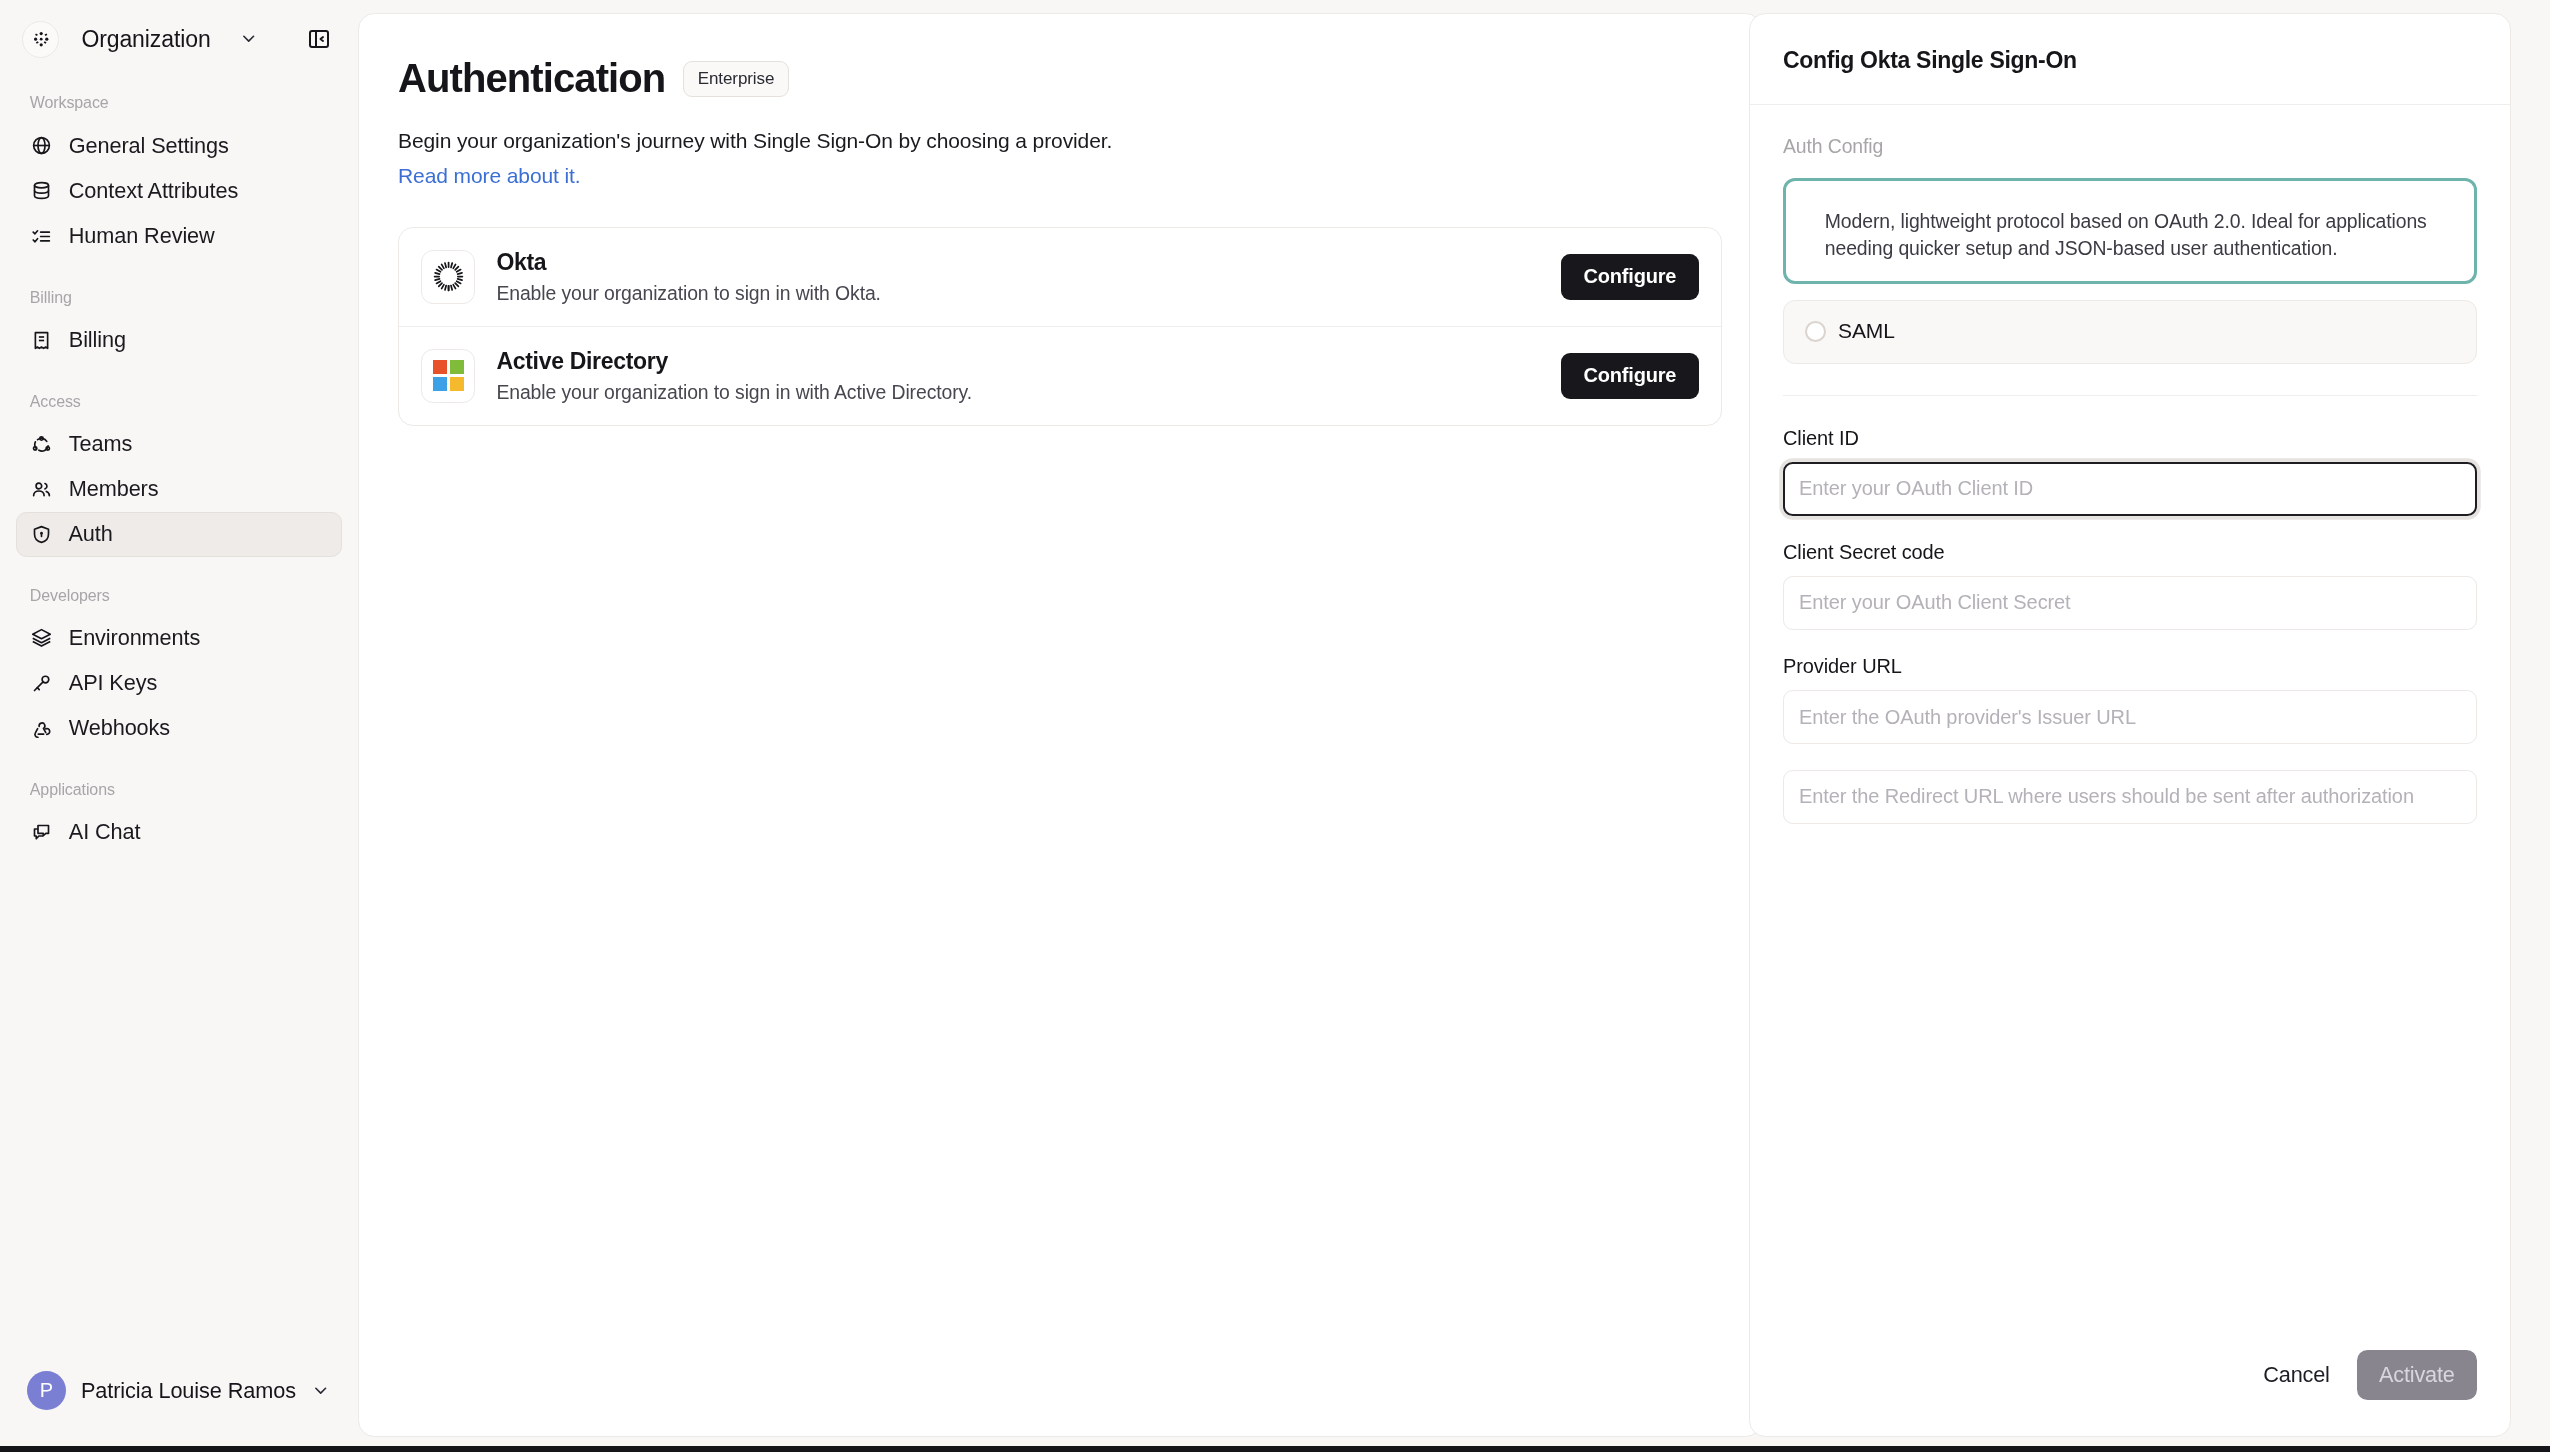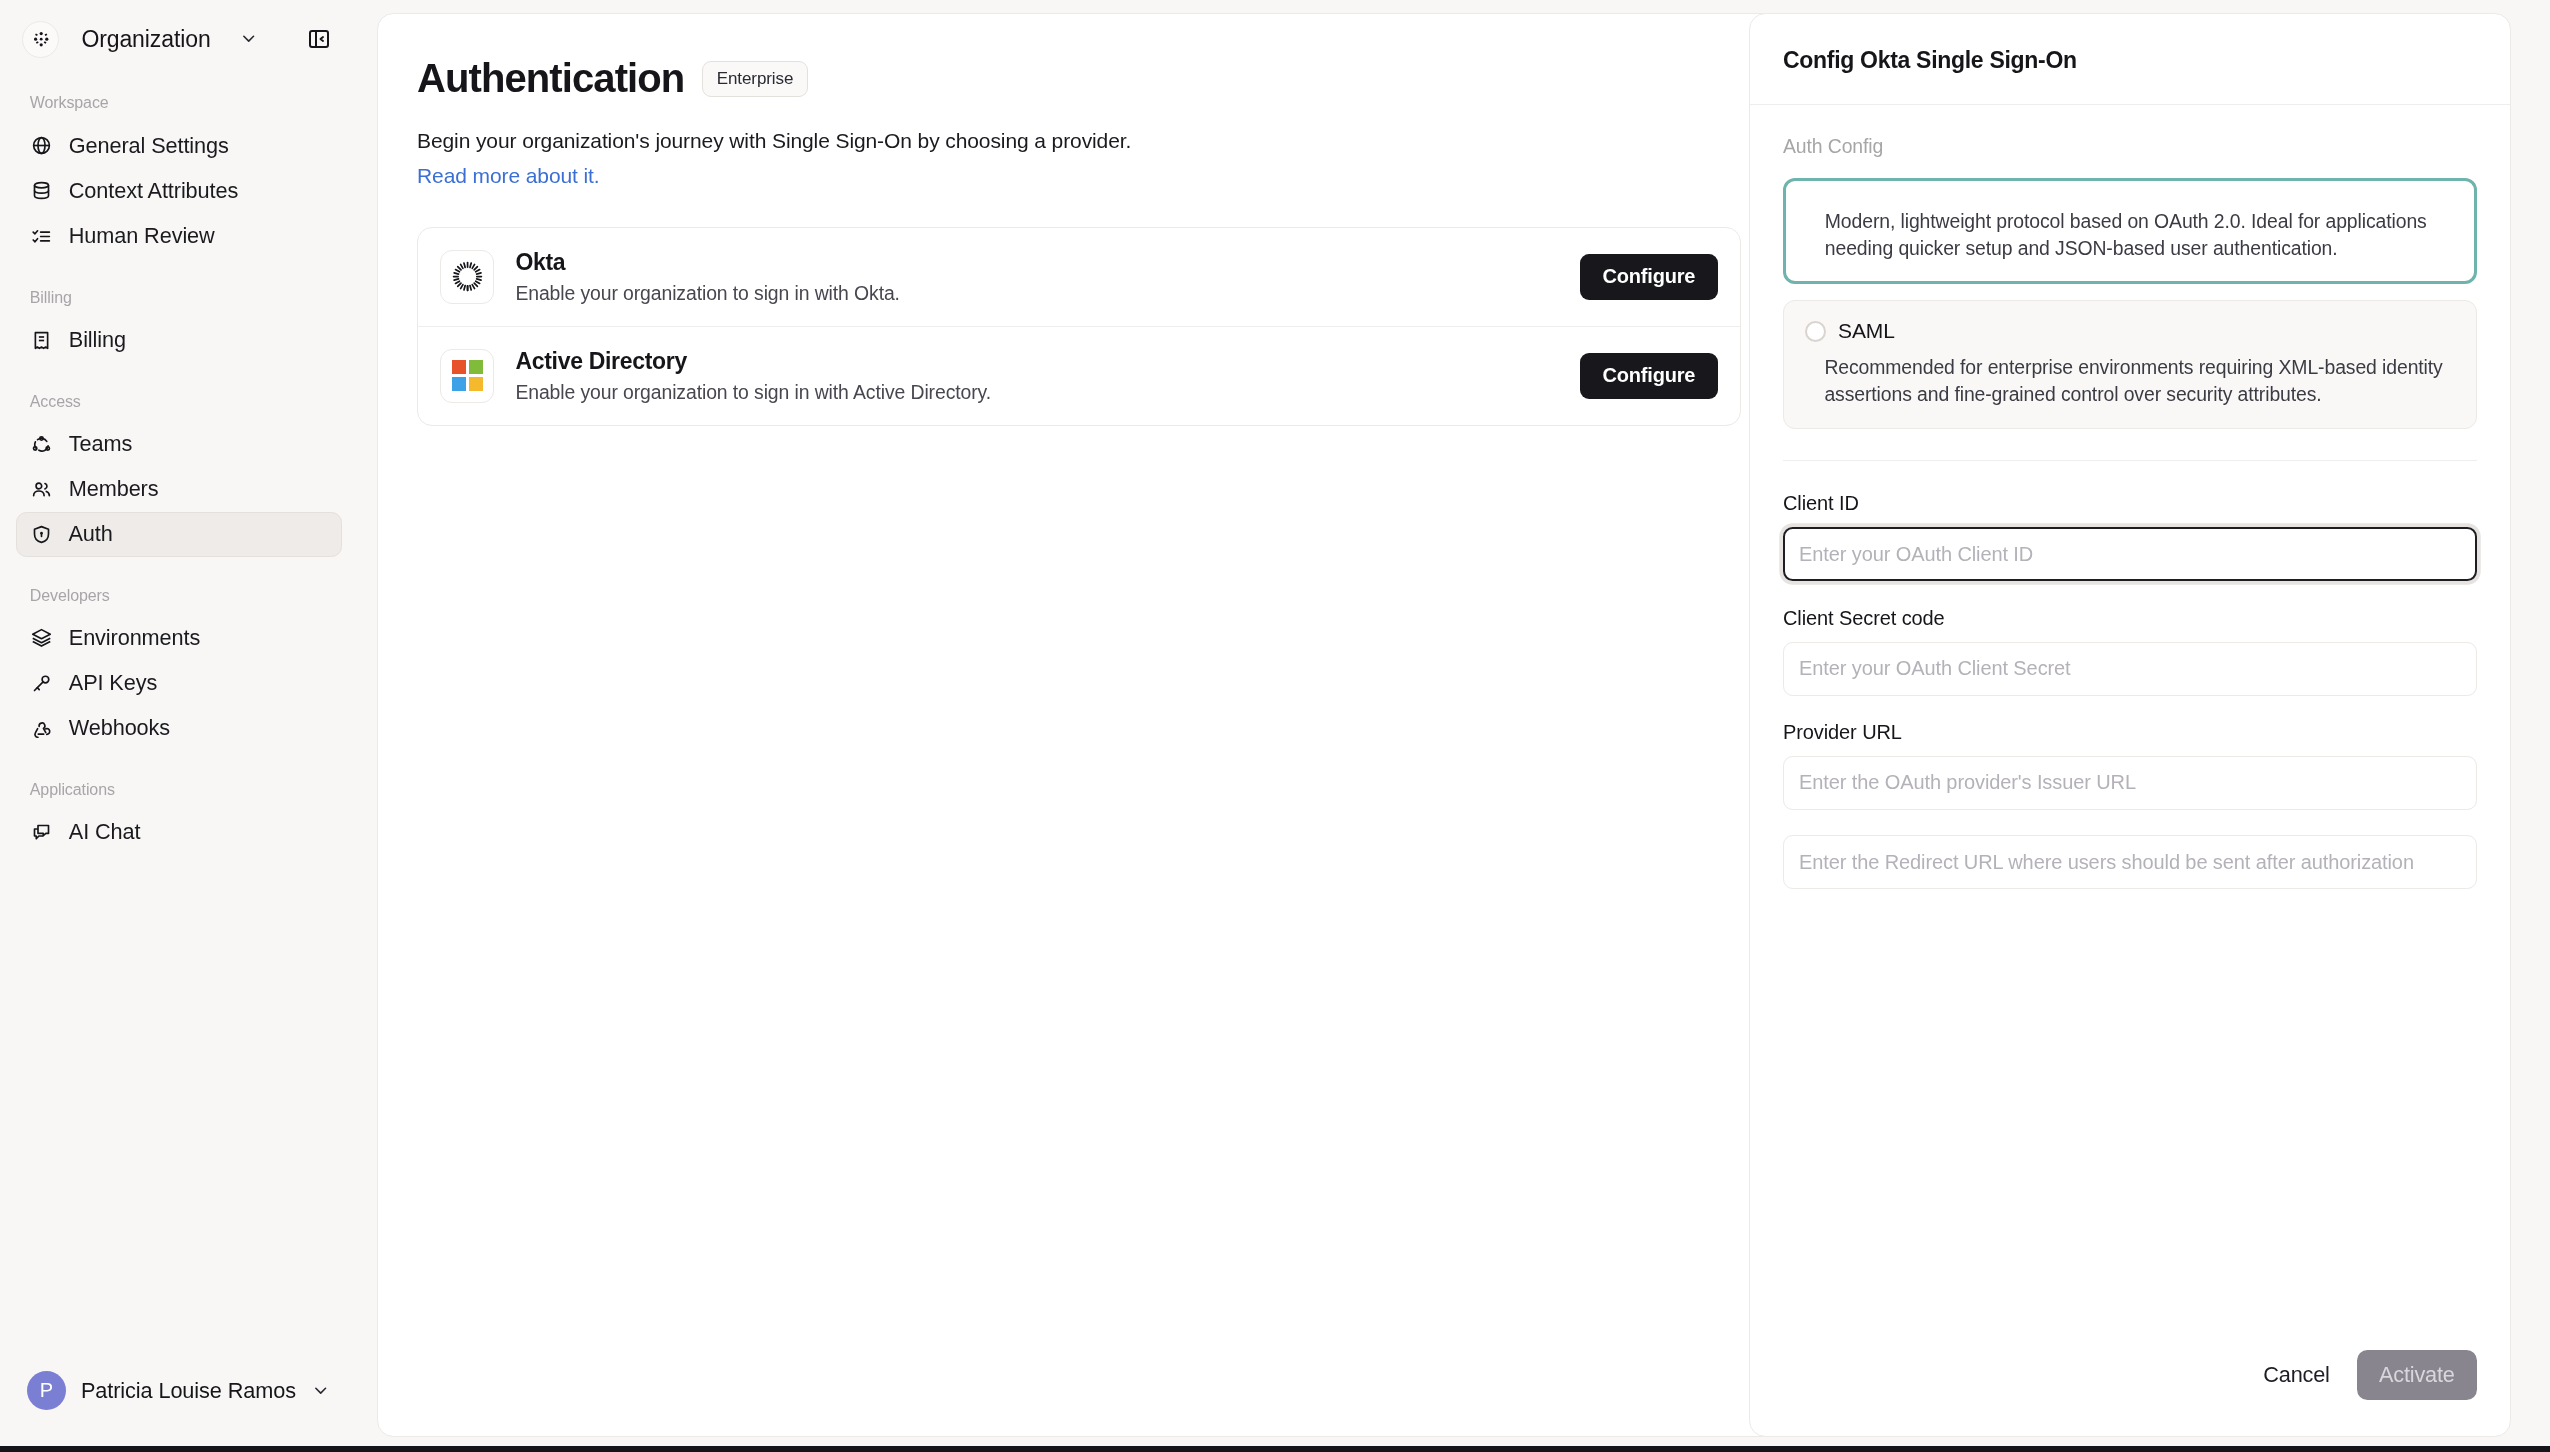--- a/index.html
+++ b/index.html
@@ -62,21 +62,21 @@
   .avatar {
     width: 39px; height: 39px; border-radius: 50%;
     background: #7b7fd4; color: #fff; font-size: 20px;
     display: flex; align-items: center; justify-content: center;
     flex: 0 0 39px;
   }
   .user-name { font-size: 21.7px; color: #15151a; letter-spacing: -0.1px; }
 
   
   .main-panel {
-    position: absolute; left: 377px; top: 13.4px;
+    position: absolute; left: 358px; top: 13.4px;
     width: 1404px; height: 1424px;
     background: #ffffff;
     border: 1.5px solid #ece9e6;
     border-radius: 16.4px 16.4px 16.4px 16.4px;
     overflow: hidden;
   }
   .main-inner { padding: 42px 39px; }
   .page-title-row { display: flex; align-items: center; gap: 18px; }
   .page-title {
     font-size: 40px; font-weight: 700; color: #15151a; letter-spacing: -0.9px;
@@ -484,21 +484,20 @@
 
     <div class="opt-card selected">
       <div class="opt-desc">Modern, lightweight protocol based on OAuth 2.0. Ideal for applications needing quicker setup and JSON-based user authentication.</div>
     </div>
 
     <div class="opt-card">
       <div class="opt-head">
         <span class="radio"></span>
         <span class="opt-label">SAML</span>
       </div>
-      <div class="opt-desc">Recommended for enterprise environments requiring XML-based identity assertions and fine-grained control over security attributes.</div>
     </div>
 
     <div class="rp-divider"></div>
 
     <div class="form">
       <div class="field">
         <label class="field-label">Client ID</label>
         <input class="input focused" type="text" value="" placeholder="Enter your OAuth Client ID" style="">
       </div>
       <div class="field">

